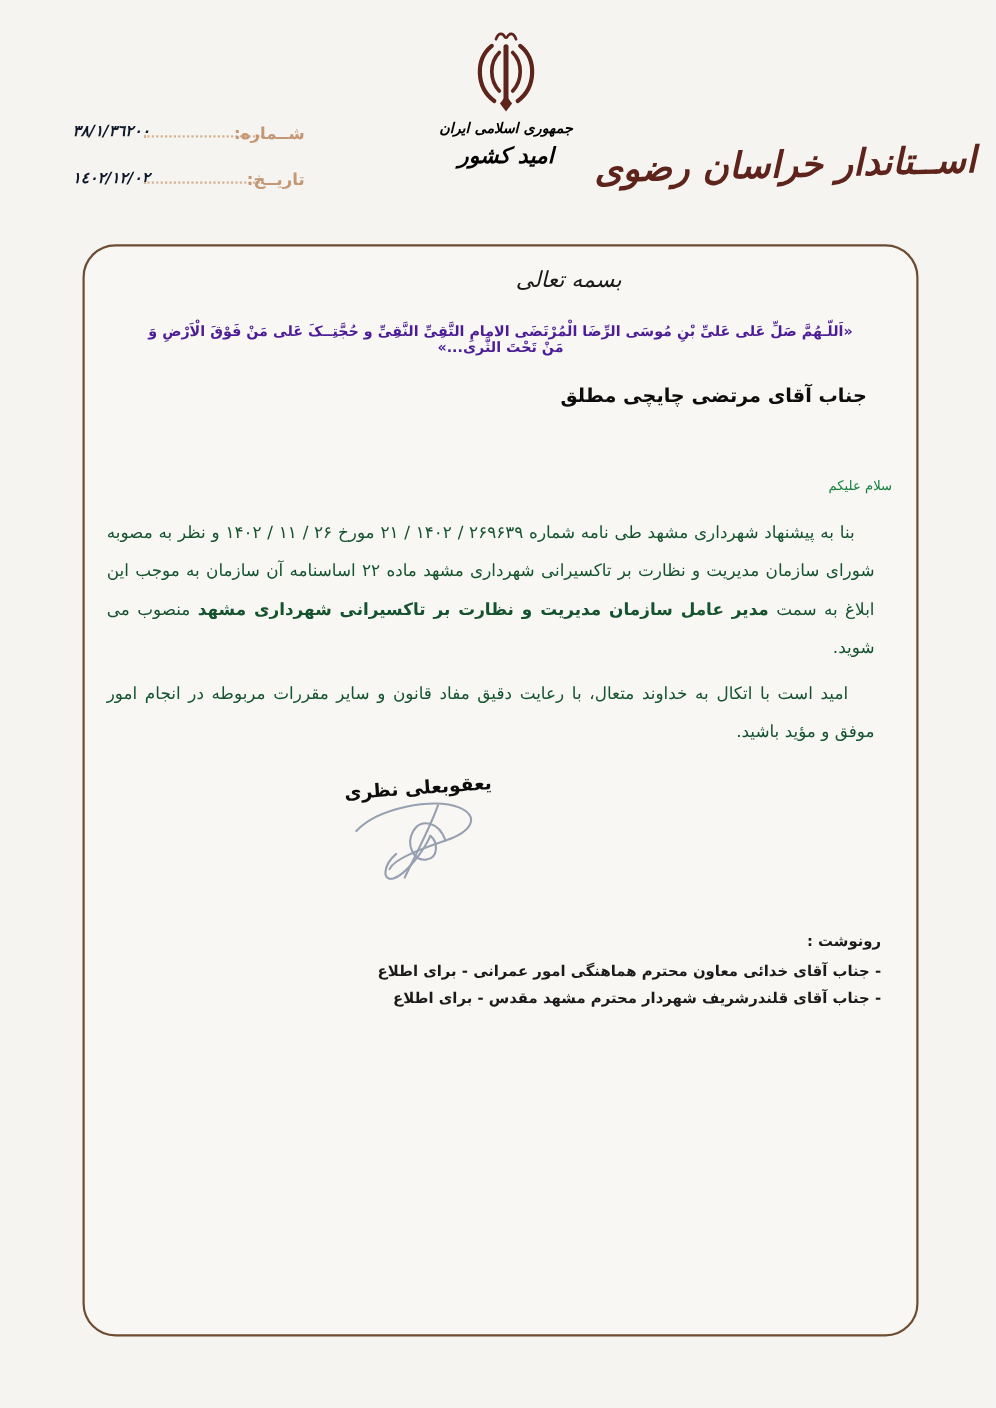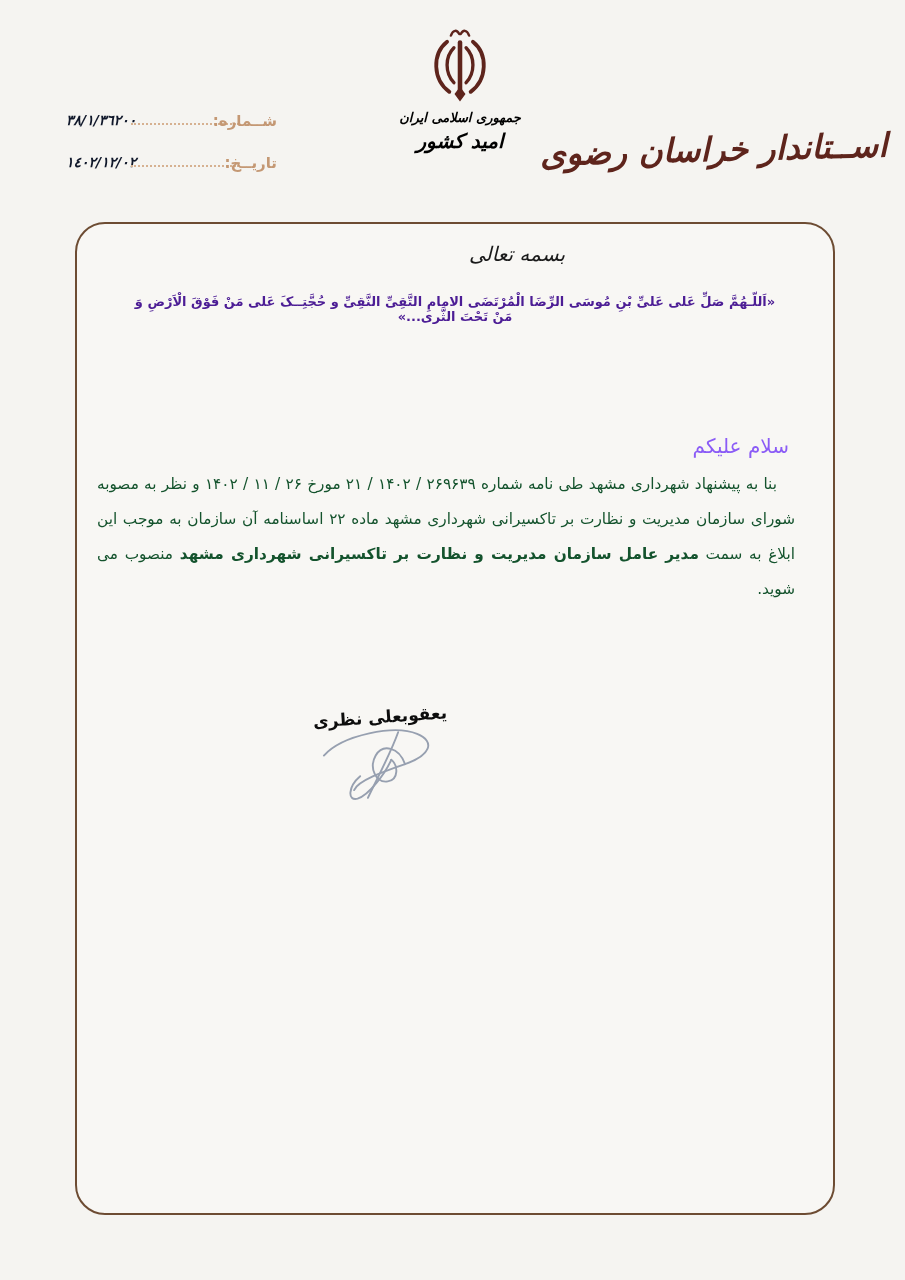--- a/index.html
+++ b/index.html
@@ -52,22 +52,22 @@
   .prayer{
     position:absolute;top:70px;left:0;right:0;
     text-align:center;font-size:13px;font-weight:700;color:#4c1d95;
     padding:0 55px;
   }
   .addressee{
     position:absolute;top:126px;right:45px;
     font-size:17.5px;font-weight:800;color:#0d0d0d;
   }
   .salutation{
-    position:absolute;top:210px;right:44px;
-    font-size:20px;color:#8b5cf6;
+    position:absolute;top:210px;right:22px;
+    font-size:12px;color:#15803d;
   }
   .body-text{
     position:absolute;top:243px;right:38px;left:20px;
     font-size:15.3px;line-height:35px;color:#14532d;
     text-align:justify;direction:rtl;
   }
   .body-text p{margin:0;}
   .body-text p.p1{text-indent:18px;}
   .body-text p.p2{text-indent:24px;margin-top:6px;}
   .body-text .bold-seg{font-weight:800;}
@@ -118,33 +118,40 @@
 </div>
 
 <div class="governor-title">اســتاندار خراسان رضوی</div>
 
 <div class="letter-box">
 
   <div class="besmeh">بسمه تعالی</div>
 
   <div class="prayer">«اَللّـهُمَّ صَلِّ عَلی عَلیِّ بْنِ مُوسَی الرِّضَا الْمُرْتَضَی الامامِ التَّقِیِّ النَّقِیِّ و حُجَّتِــکَ عَلی مَنْ فَوْقَ الْاَرْضِ وَ مَنْ تَحْتَ الثَّری...»</div>
 
+  <div class="addressee">جناب آقای مرتضی چایچی مطلق</div>
 
   <div class="salutation">سلام علیکم</div>
 
   <div class="body-text">
     <p class="p1"><span>بنا به پیشنهاد شهرداری مشهد طی نامه شماره ۲۶۹۶۳۹ / ۱۴۰۲ / ۲۱ مورخ ۲۶ / ۱۱ / ۱۴۰۲ و نظر به مصوبه شورای سازمان مدیریت و نظارت بر  تاکسیرانی شهرداری مشهد ماده ۲۲ اساسنامه آن سازمان به موجب این ابلاغ به سمت </span><span class="bold-seg">مدیر عامل سازمان مدیریت و نظارت بر تاکسیرانی شهرداری مشهد</span><span> منصوب می شوید.</span></p>
+    <p class="p2">امید است با اتکال به خداوند متعال، با رعایت دقیق مفاد قانون و سایر مقررات مربوطه در انجام امور موفق و مؤید باشید.</p>
   </div>
 
   <div class="signature-block">
     <span class="signature-name">یعقوبعلی نظری</span>
     <svg width="140" height="82" viewBox="0 0 150 95" aria-hidden="true">
       <g stroke="#97a0b0" stroke-width="2.2" fill="none" stroke-linecap="round">
         <path d="M10,40 C32,16 92,4 118,15 C140,24 133,40 104,50 C78,59 50,69 45,80"></path>
         <path d="M104,50 C97,30 78,26 70,40 C62,54 70,72 84,70 C97,68 96,51 88,45"></path>
         <path d="M88,45 C81,61 62,86 49,90 C37,93 38,76 52,64"></path>
         <path d="M96,13 C88,36 70,70 61,89"></path>
       </g>
     </svg>
   </div>
 
+  <div class="cc-block">
+    <div class="cc-title">رونوشت :</div>
+    <div class="cc-item">- جناب آقای خدائی معاون محترم هماهنگی امور عمرانی - برای اطلاع</div>
+    <div class="cc-item">- جناب آقای قلندرشریف  شهردار محترم مشهد مقدس - برای اطلاع</div>
+  </div>
 
 </div>
 
 </body></html>

